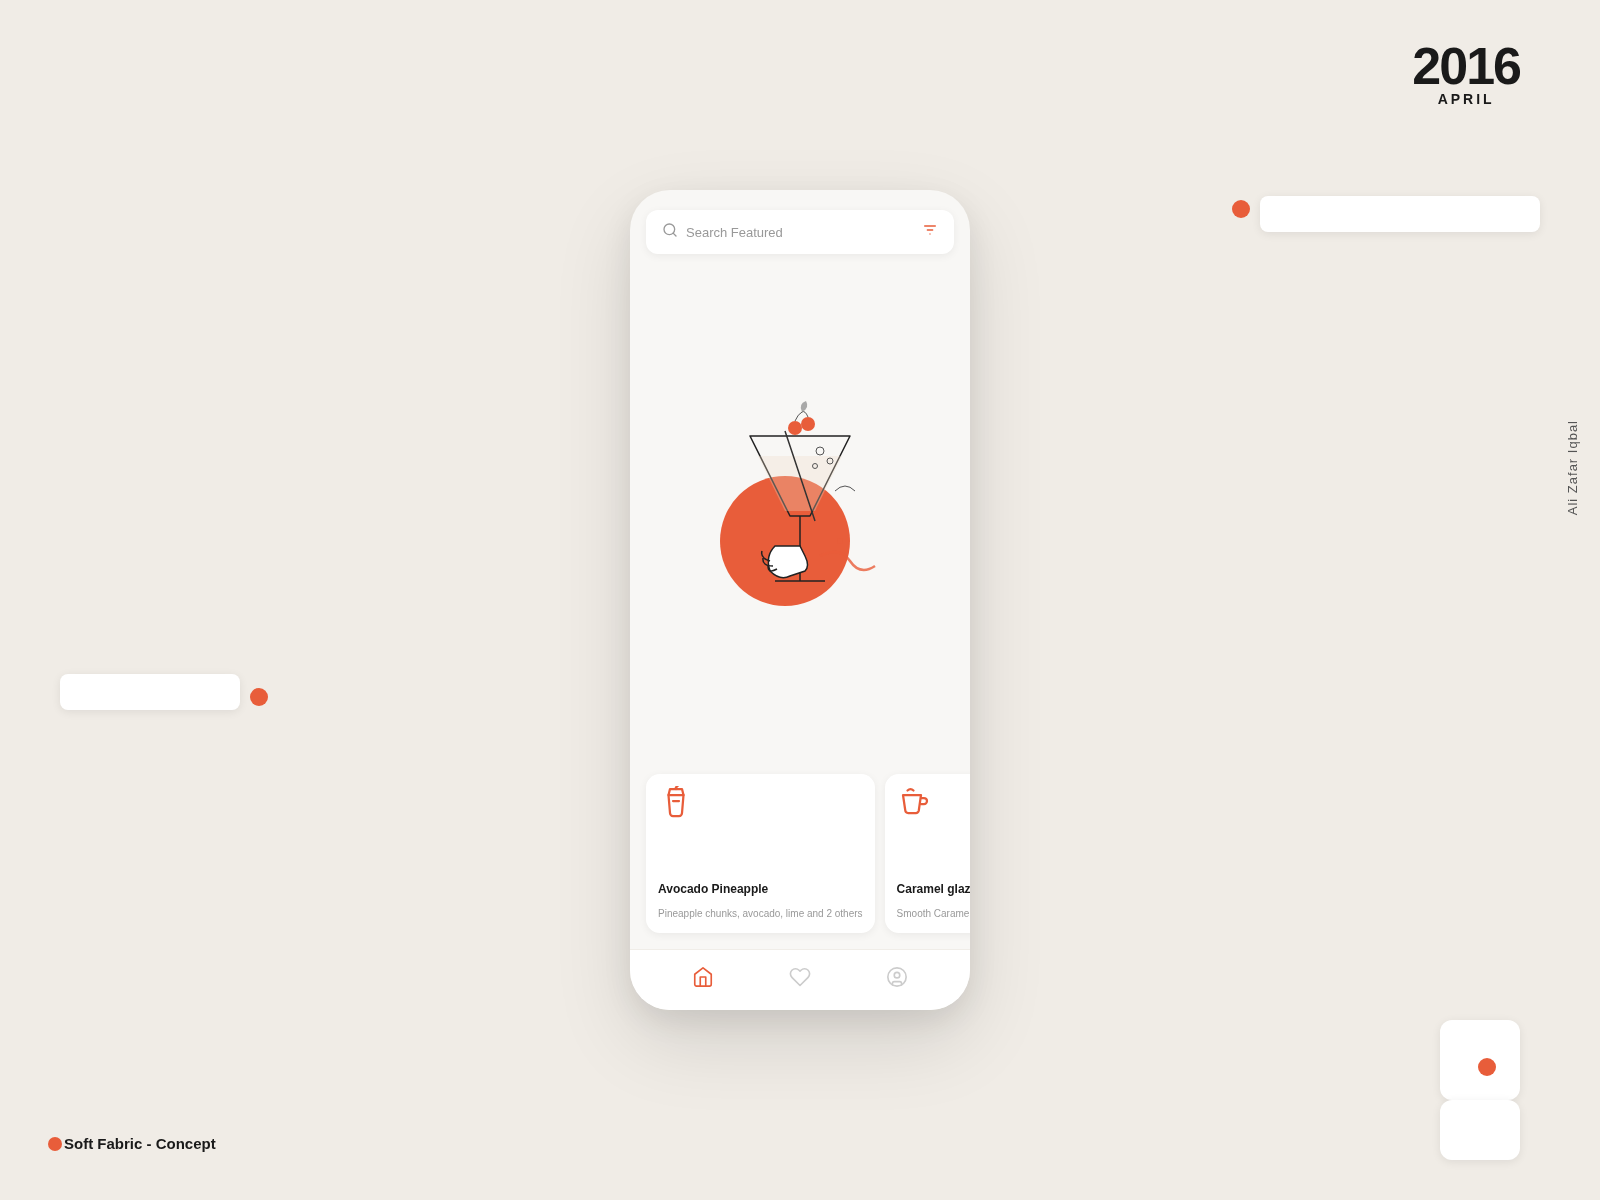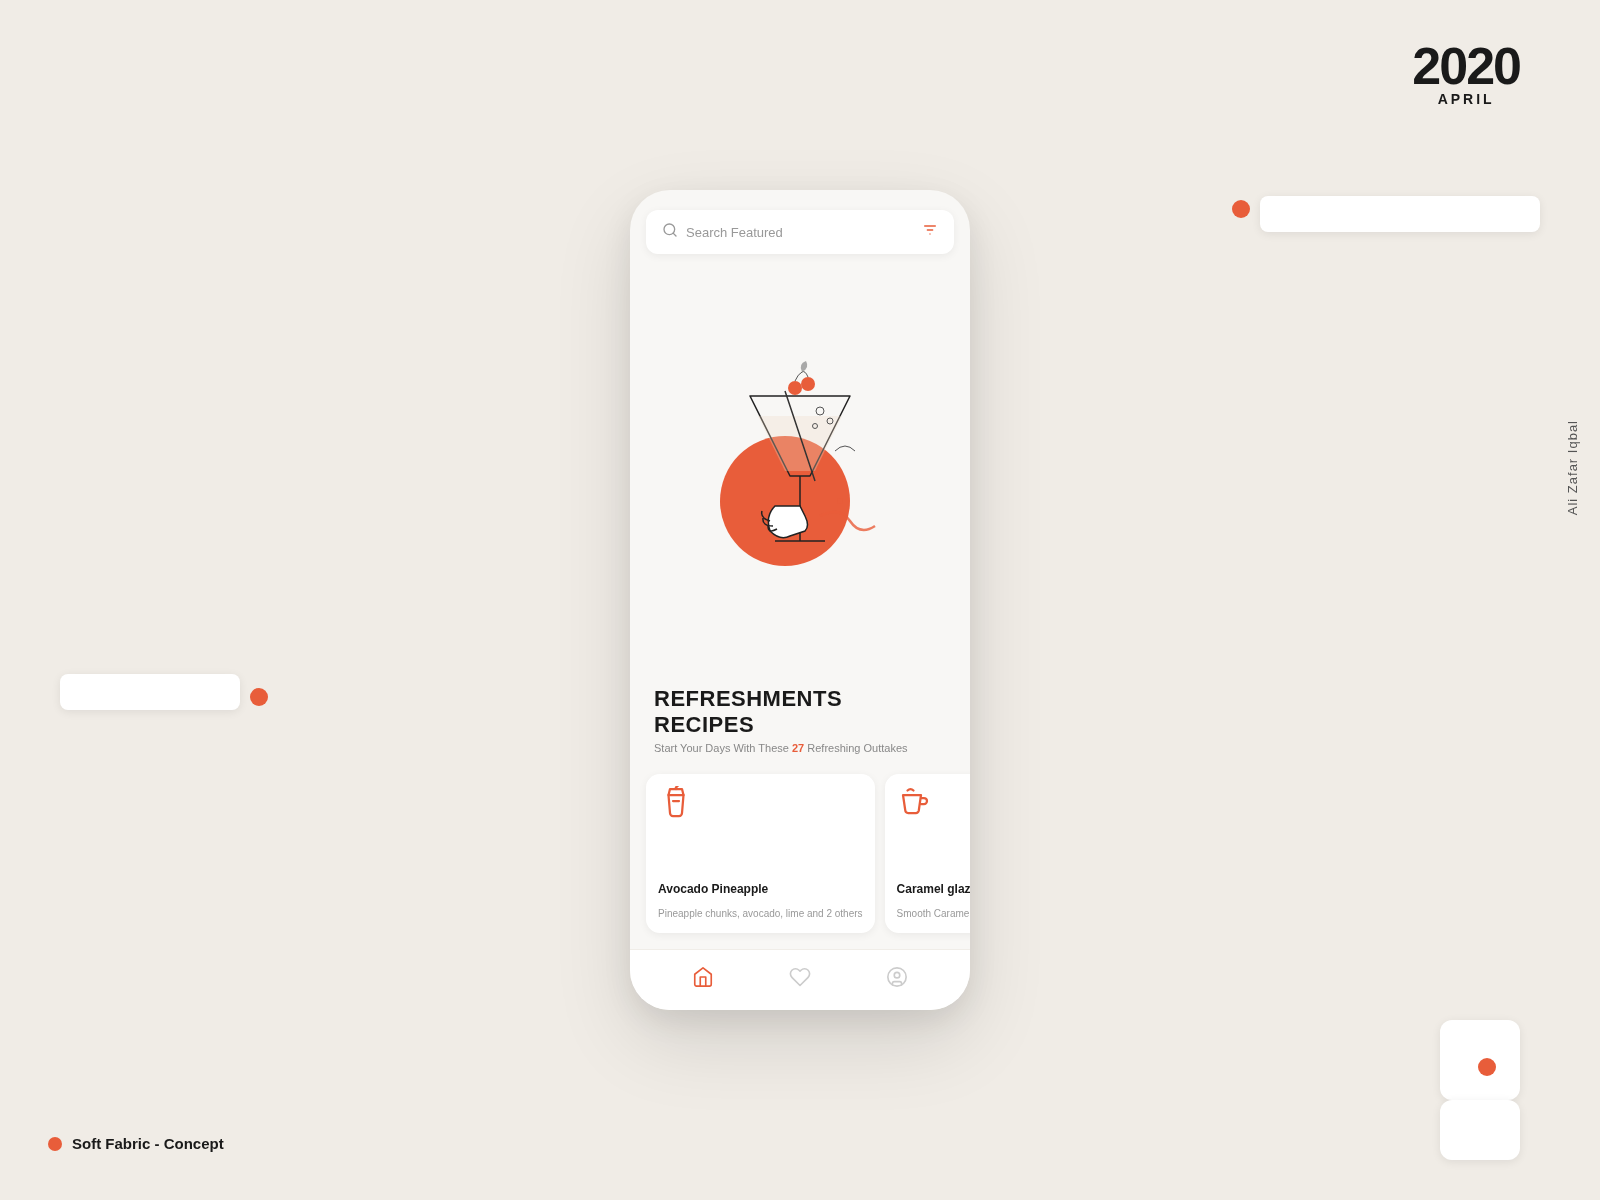--- a/index.html
+++ b/index.html
@@ -47,21 +47,21 @@
       transform-origin: center center;
     }
 
     
     .brand-label {
       position: absolute;
       bottom: 48px;
       left: 48px;
       display: flex;
       align-items: center;
-      gap: 10px;
+      gap: 2px;
     }
     .brand-dot {
       width: 14px;
       height: 14px;
       border-radius: 50%;
       background: #e85d3a;
       flex-shrink: 0;
     }
     .brand-text {
       font-size: 15px;
@@ -257,21 +257,21 @@
       color: #e85d3a;
     }
     .nav-item:not(.active) svg {
       color: #bbb;
     }
   </style>
 </head>
 <body>
 
 <div class="year-block">
-  <div class="year">2020</div>
+  <div class="year">2016</div>
   <div class="month">APRIL</div>
 </div>
 
 <div class="author-name" style="writing-mode: vertical-rl; right: 20px; top: 420px; transform: rotate(180deg);">Ali Zafar Iqbal</div>
 
 <div class="deco-pill" style="width: 280px; height: 36px; top: 196px; right: 60px;"></div>
 <div class="deco-dot" style="top: 200px; right: 350px;"></div>
 
 <div class="deco-pill" style="width: 180px; height: 36px; bottom: 490px; left: 60px;"></div>
 <div class="deco-dot" style="bottom: 494px; left: 250px;"></div>
@@ -346,26 +346,20 @@
           <path d="M87 173 Q78 178 78 170" stroke="#222" stroke-width="1.5"></path>
 
           <path d="M130 160 Q150 150 160 165 Q170 180 185 170" stroke="#e85d3a" stroke-width="2.5" fill="none" opacity="0.8"></path>
 
           <circle cx="150" cy="145" r="3" fill="#e85d3a" opacity="0.6"></circle>
           <path d="M145 95 Q155 85 165 95" stroke="#555" stroke-width="1" fill="none"></path>
         </svg>
       </div>
     </div>
 
-    <div class="title-section">
-      <div class="main-title">REFRESHMENTS RECIPES</div>
-      <div class="sub-title">
-        <span>Start Your Days With These </span><span class="highlight">27</span><span> Refreshing Outtakes</span>
-      </div>
-    </div>
 
     <div class="cards-row">
 
       <div class="recipe-card">
         <div class="card-icon">
           <svg viewBox="0 0 24 24" fill="none" stroke="#e85d3a" stroke-width="1.5" stroke-linecap="round" stroke-linejoin="round">
             <path d="M8 2h8l1 4H7L8 2z"></path>
             <path d="M7 6l1 12a2 2 0 002 2h4a2 2 0 002-2l1-12"></path>
             <line x1="10" y1="10" x2="14" y2="10"></line>
             <line x1="12" y1="2" x2="12" y2="1"></line>

